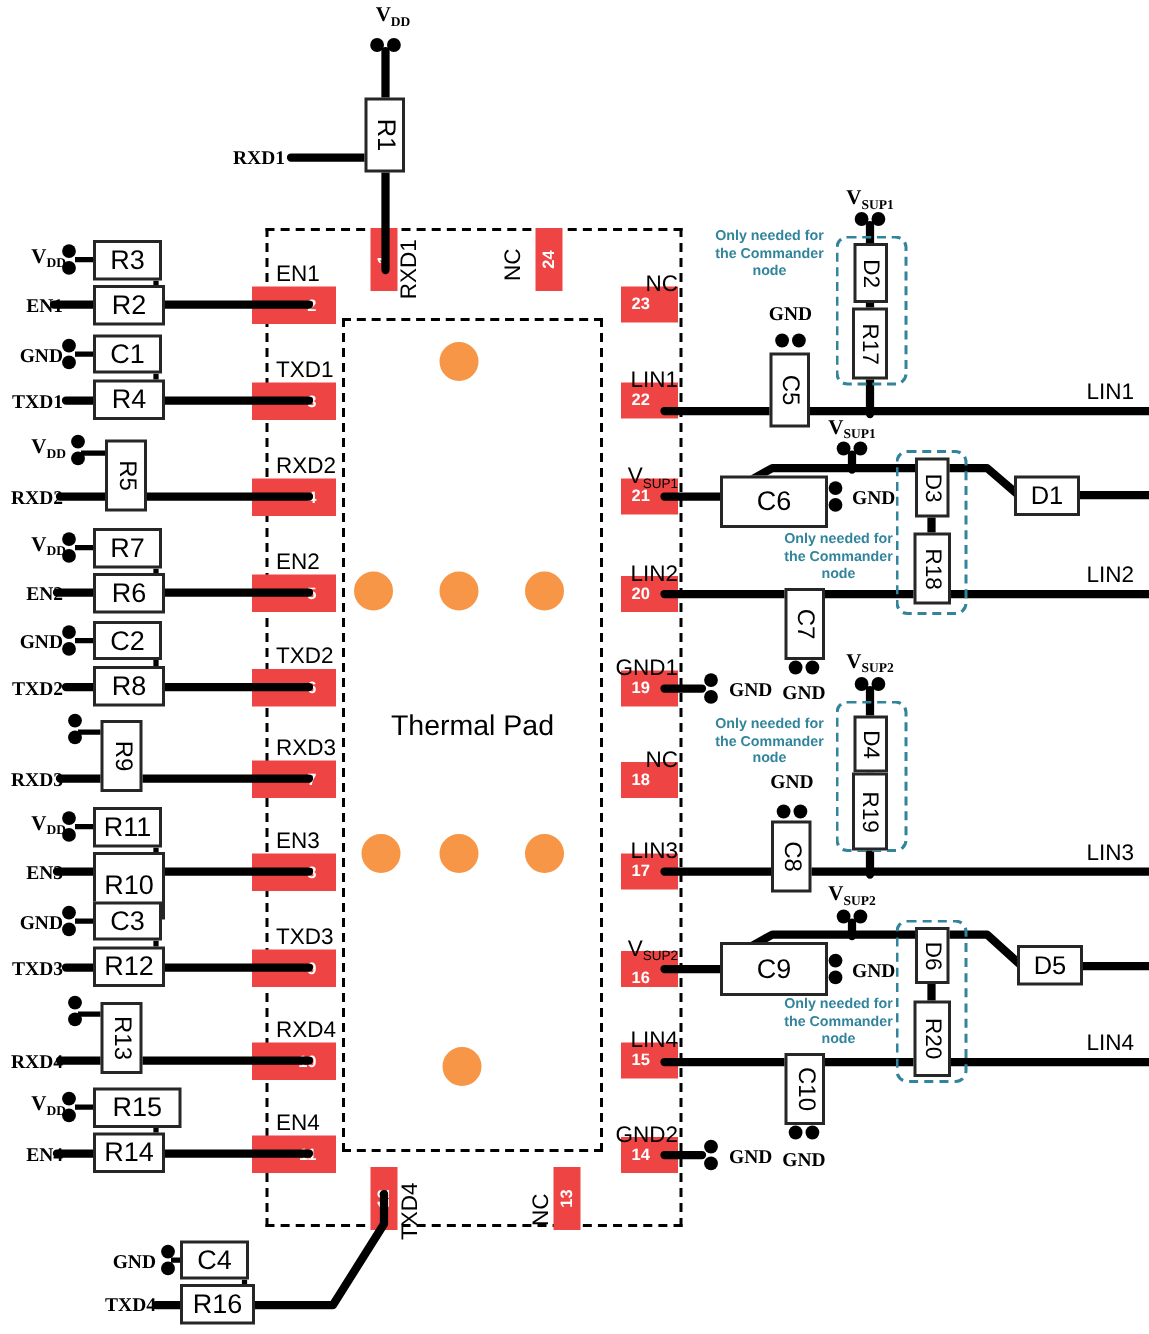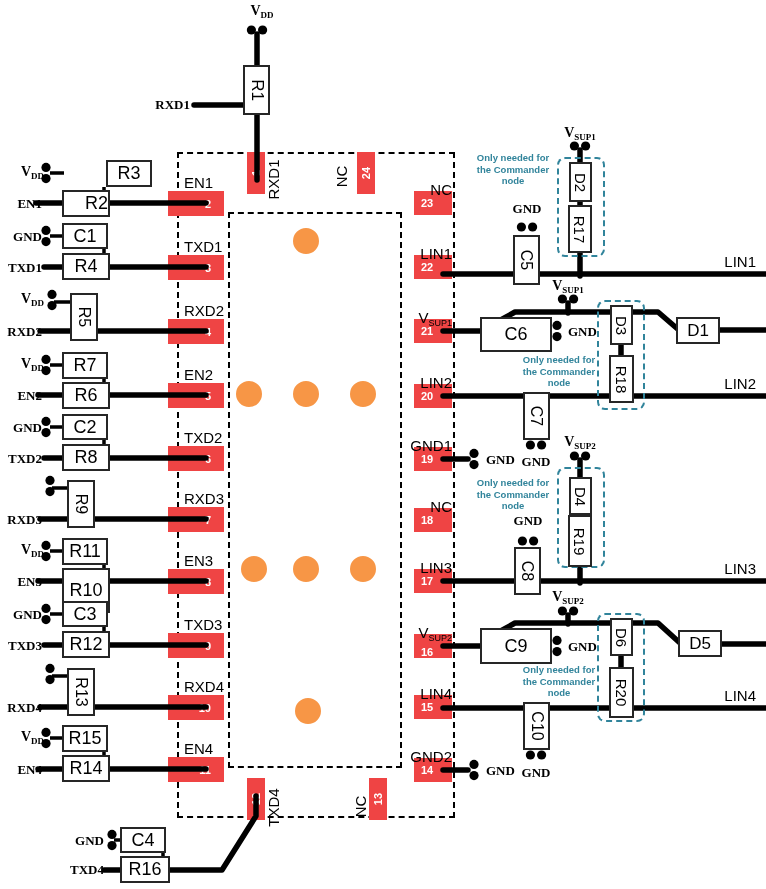--- a/index.html
+++ b/index.html
@@ -37,20 +37,21 @@
          border-radius:50%; background:#fff; z-index:1; }
   .tp { position:absolute; font-size:19px; z-index:1; text-align:center; }
 </style>
 </head>
 <body>
 
 <div id="canvas">
 
   <div class="outline" style="left:177px;top:152px;width:278px;height:666px;"></div>
   <div class="outline" style="left:228px;top:212px;width:174px;height:556px;"></div>
+  <div class="tp" style="left:238px;top:474px;width:154px;">Thermal Pad</div>
 
   <div class="via" style="left:293px;top:228px;"></div>
   <div class="via" style="left:236px;top:381px;"></div>
   <div class="via" style="left:293px;top:381px;"></div>
   <div class="via" style="left:350px;top:381px;"></div>
   <div class="via" style="left:241px;top:556px;"></div>
   <div class="via" style="left:293px;top:556px;"></div>
   <div class="via" style="left:350px;top:556px;"></div>
   <div class="via" style="left:295px;top:698px;"></div>
 
@@ -193,24 +194,24 @@
         <circle cx="557" cy="640.4" r="4.6" fill="#000"></circle>
         <circle cx="557" cy="651.6" r="4.6" fill="#000"></circle>
         <circle cx="474" cy="764.4" r="4.6" fill="#000"></circle>
         <circle cx="474" cy="775.6" r="4.6" fill="#000"></circle>
       </g>
   </svg>
 
   <div class="box vt f17" style="left:243px;top:65px;width:27px;height:50px;">
       <span>R1</span>
     </div>
-  <div class="box" style="left:62px;top:160px;width:46px;height:27px;margin-left:44px;">
+  <div class="box" style="left:62px;top:160px;width:46px;height:27px;">
       <span>R3</span>
     </div>
-  <div class="box" style="left:62px;top:190px;width:48px;height:27px;justify-content:flex-end;">
+  <div class="box" style="left:62px;top:190px;width:48px;height:27px;">
       <span>R2</span>
     </div>
   <div class="box" style="left:62px;top:223px;width:46px;height:26px;">
       <span>C1</span>
     </div>
   <div class="box" style="left:62px;top:253px;width:48px;height:27px;">
       <span>R4</span>
     </div>
   <div class="box vt f16" style="left:70px;top:293px;width:28px;height:48px;">
       <span>R5</span>
@@ -238,21 +239,21 @@
     </div>
   <div class="box" style="left:62px;top:601px;width:46px;height:26px;">
       <span>C3</span>
     </div>
   <div class="box" style="left:62px;top:631px;width:48px;height:27px;">
       <span>R12</span>
     </div>
   <div class="box vt f16" style="left:67px;top:668px;width:28px;height:48px;">
       <span>R13</span>
     </div>
-  <div class="box" style="left:62px;top:725px;width:46px;height:27px;">
+  <div class="box" style="left:62px;top:725px;width:59px;height:27px;">
       <span>R15</span>
     </div>
   <div class="box" style="left:62px;top:755px;width:48px;height:27px;">
       <span>R14</span>
     </div>
   <div class="box" style="left:120px;top:827px;width:46px;height:26px;">
       <span>C4</span>
     </div>
   <div class="box" style="left:120px;top:856px;width:50px;height:27px;">
       <span>R16</span>

